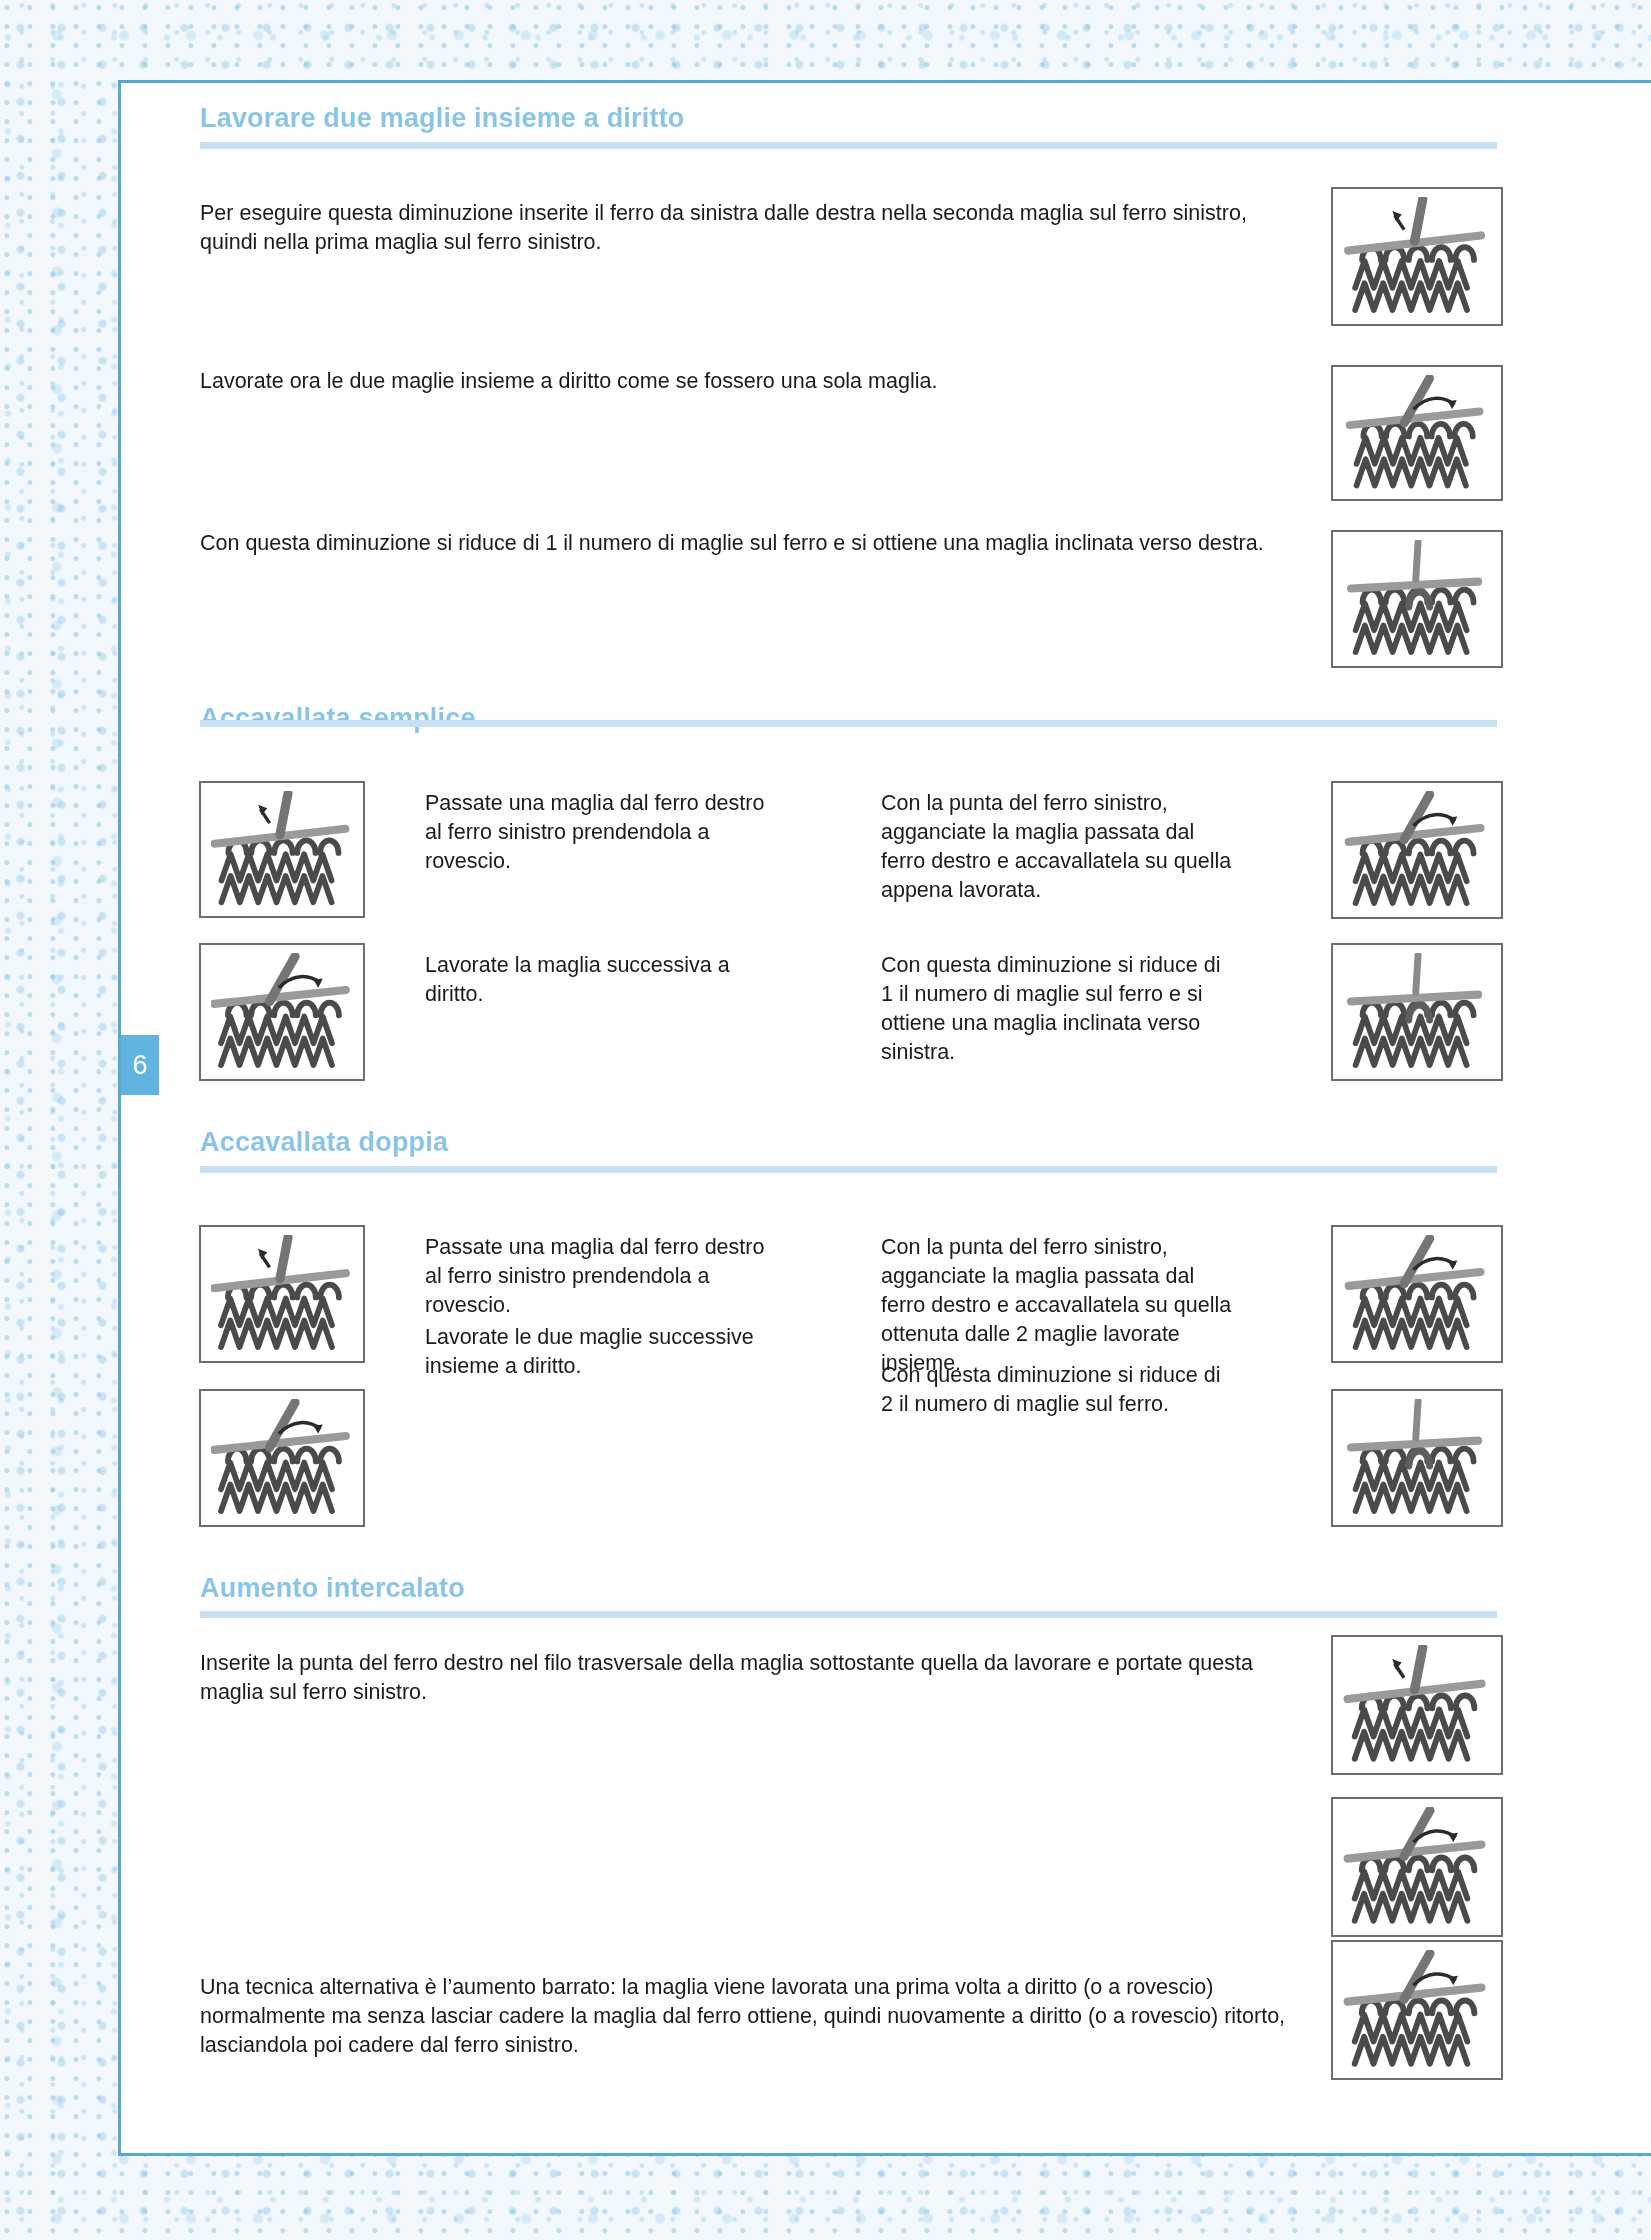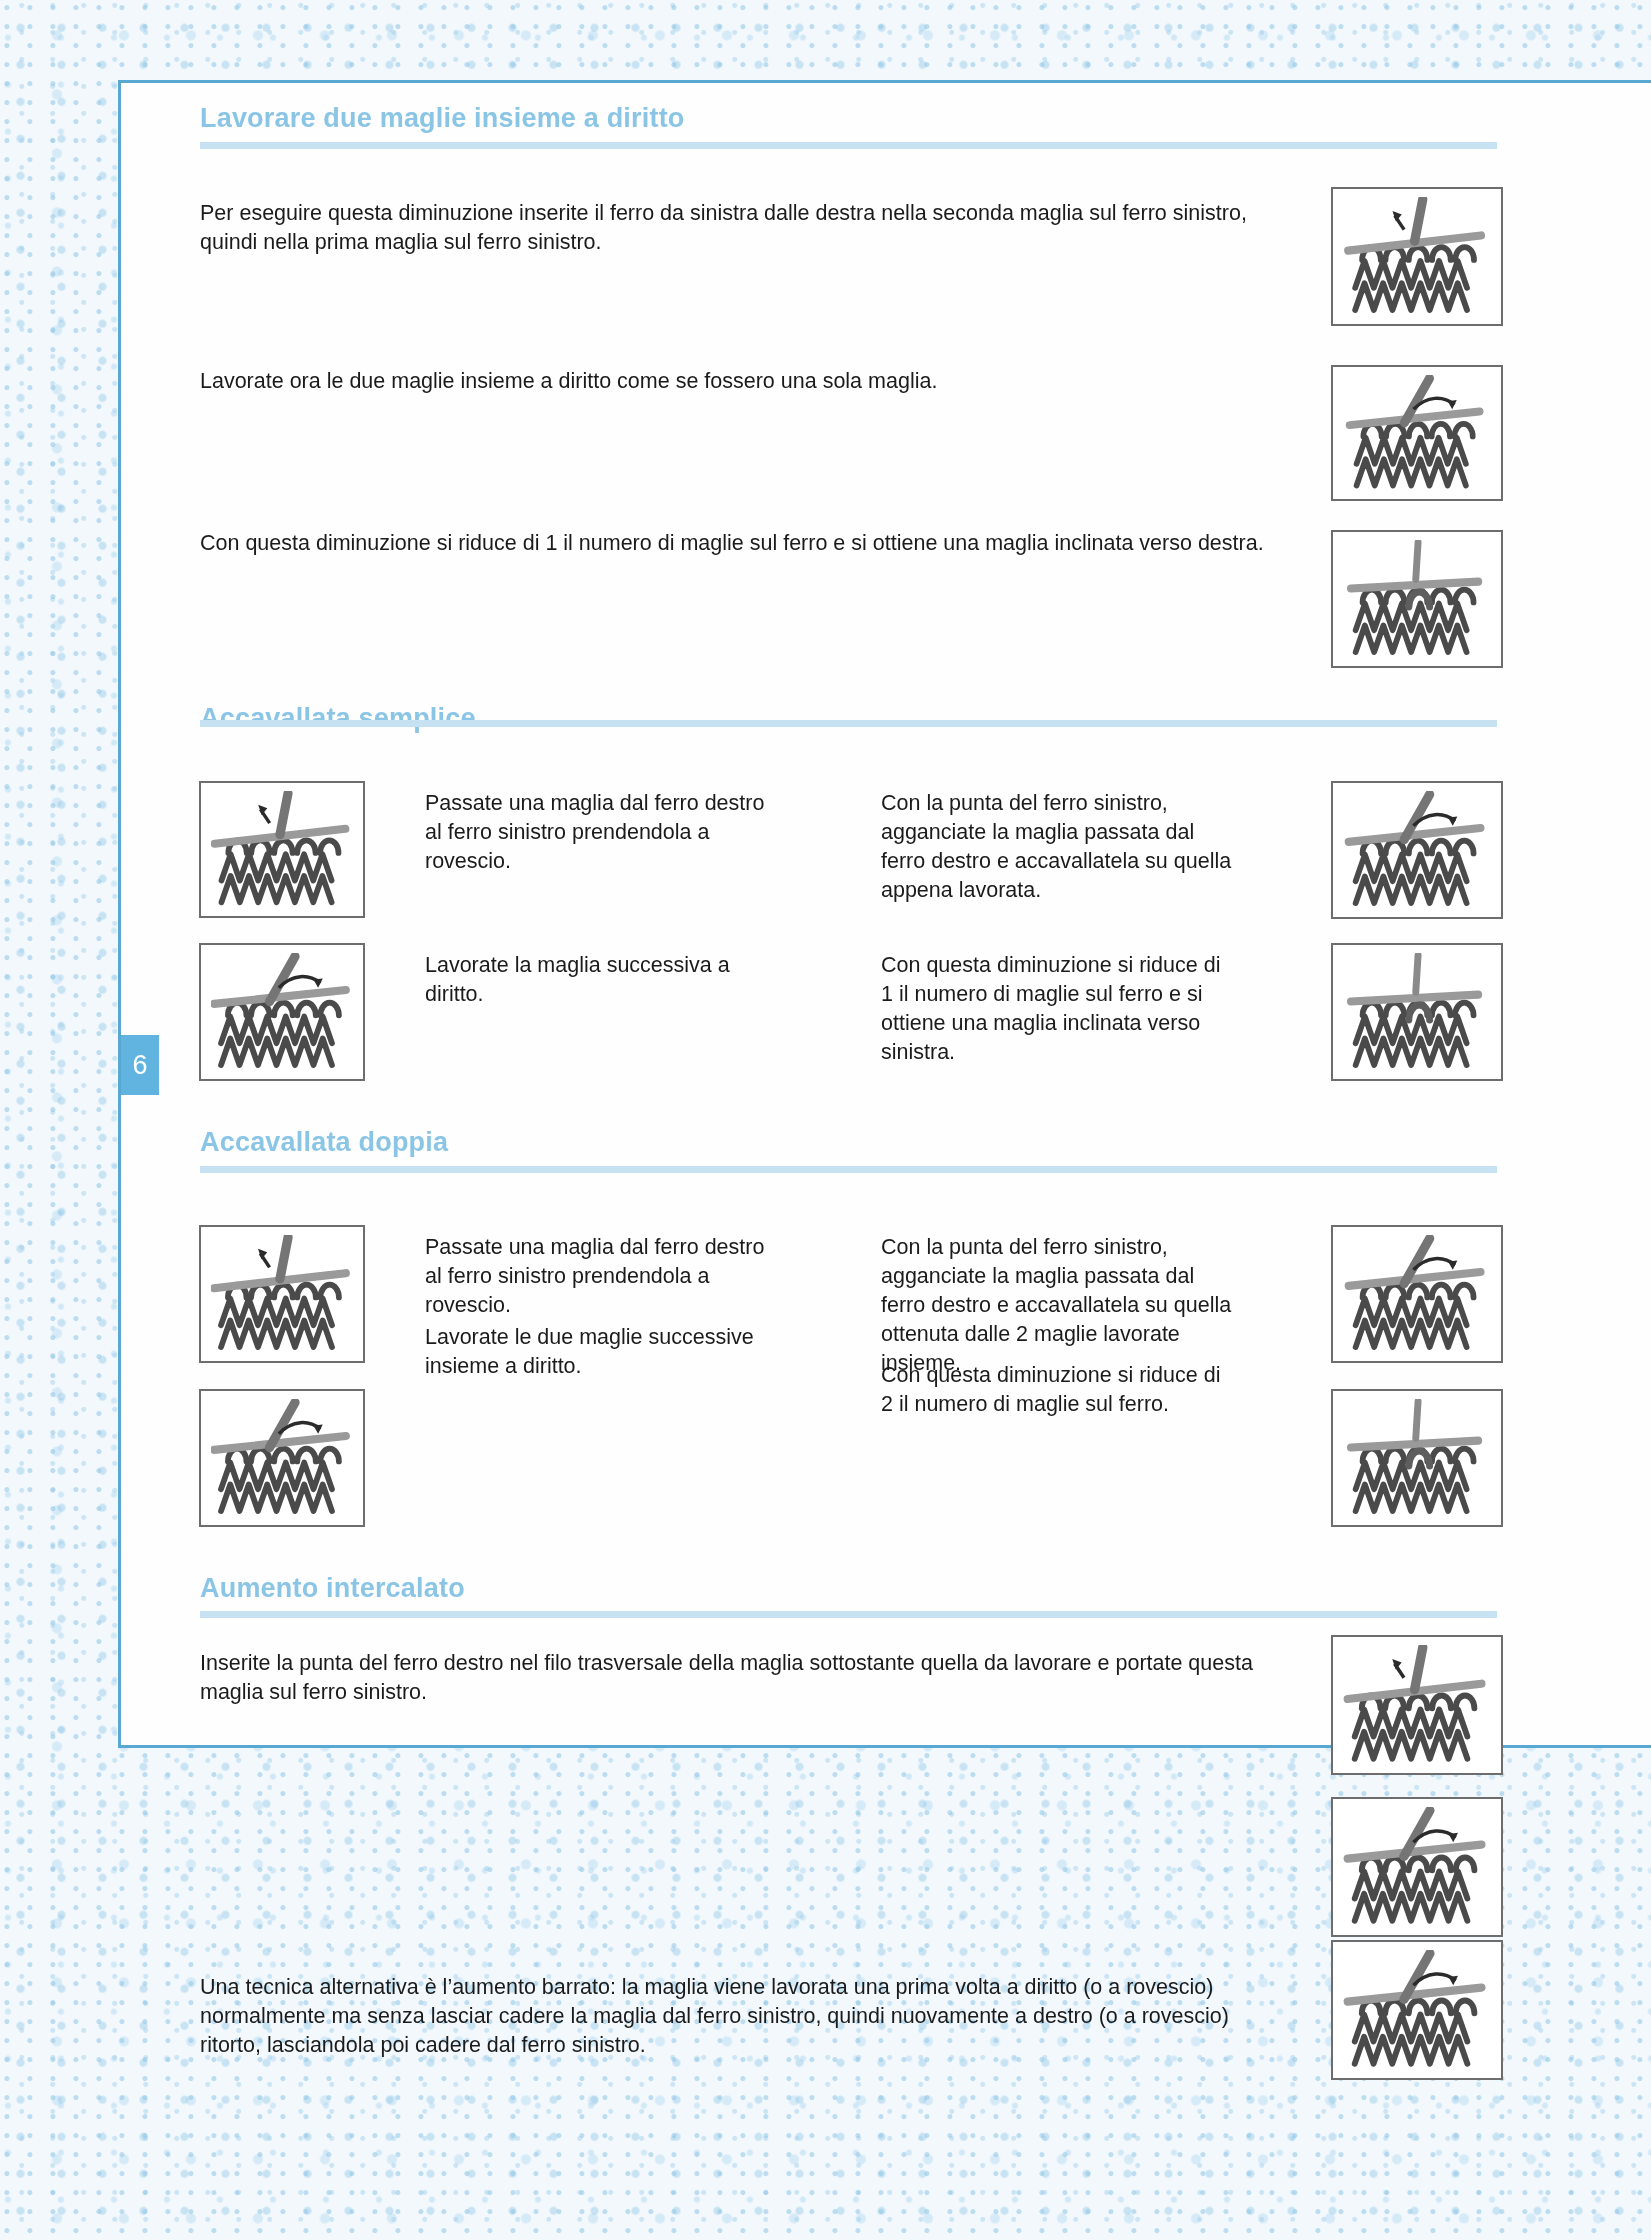--- a/index.html
+++ b/index.html
@@ -12,21 +12,21 @@
     background-image:
       radial-gradient(circle at 30% 40%, rgba(144,198,230,.55) 2px, rgba(144,198,230,0) 3px),
       radial-gradient(circle at 70% 20%, rgba(158,206,236,.45) 2px, rgba(158,206,236,0) 3px),
       radial-gradient(circle at 50% 75%, rgba(136,194,228,.40) 3px, rgba(136,194,228,0) 5px),
       radial-gradient(circle at 15% 80%, rgba(168,212,240,.45) 2px, rgba(168,212,240,0) 4px),
       radial-gradient(circle at 85% 60%, rgba(190,222,242,.55) 4px, rgba(190,222,242,0) 6px);
     background-size:23px 19px, 31px 27px, 41px 37px, 53px 47px, 67px 59px;
   }
   .content{
     position:absolute;left:118px;top:80px;
-    width:1533px;height:1668px;
+    width:1533px;height:2076px;
     box-sizing:border-box;
     background:#fefefe;
     border:3px solid #59a8d1;border-right:none;
   }
   .h-title{
     position:absolute;left:79px;
     font-size:27px;font-weight:bold;color:#8ac5e5;
     letter-spacing:.2px;white-space:nowrap;
   }
   .h-bar{
@@ -308,21 +308,21 @@
       <path d="M74,54 a8,11 0 1,1 16,0"></path>
       <path d="M94,54 a8,11 0 1,1 16,0"></path>
     </g>
       <line x1="2" y1="44" x2="116" y2="32" stroke="#9a9a9a" stroke-width="7" stroke-linecap="round"></line>
       <line x1="72" y1="3" x2="50" y2="42" stroke="#757575" stroke-width="8" stroke-linecap="round"></line>
       <path d="M58,30 C70,18 84,18 94,26" stroke="#2b2b2b" stroke-width="3" fill="none"></path>
       <path d="M96,22 l-8,1 4,7 z" fill="#2b2b2b"></path>
         </svg>
       </div>
 
-    <div class="para full" style="top:1890px;width:1090px">Una tecnica alternativa è l’aumento barrato: la maglia viene lavorata una prima volta a diritto (o a rovescio) normalmente ma senza lasciar cadere la maglia dal ferro sinistro, quindi nuovamente a destro (o a rovescio) ritorto, lasciandola poi cadere dal ferro sinistro.</div>
+    <div class="para full" style="top:1890px;width:1090px">Una tecnica alternativa è l’aumento barrato: la maglia viene lavorata una prima volta a diritto (o a rovescio) normalmente ma senza lasciar cadere la maglia dal ferro ottiene, quindi nuovamente a diritto (o a rovescio) ritorto, lasciandola poi cadere dal ferro sinistro.</div>
     <div class="diagram d-right" style="top:1857px;height:140px">
         <svg viewBox="0 0 122 102" preserveAspectRatio="xMidYMid meet">
     <g stroke="#4a4a4a" stroke-width="5" fill="none" stroke-linecap="round" stroke-linejoin="round">
       <polyline points="8,97 16,74 24,97 32,74 40,97 48,74 56,97 64,74 72,97 80,74 88,97 96,74 104,97"></polyline>
       <polyline points="8,78 16,55 24,78 32,55 40,78 48,55 56,78 64,55 72,78 80,55 88,78 96,55 104,78"></polyline>
       <path d="M14,54 a8,11 0 1,1 16,0"></path>
       <path d="M34,54 a8,11 0 1,1 16,0"></path>
       <path d="M54,54 a8,11 0 1,1 16,0"></path>
       <path d="M74,54 a8,11 0 1,1 16,0"></path>
       <path d="M94,54 a8,11 0 1,1 16,0"></path>

